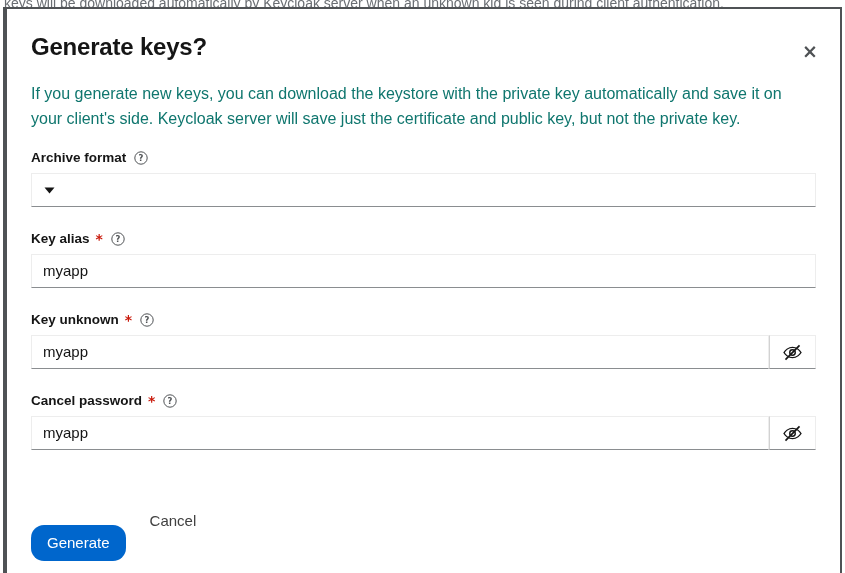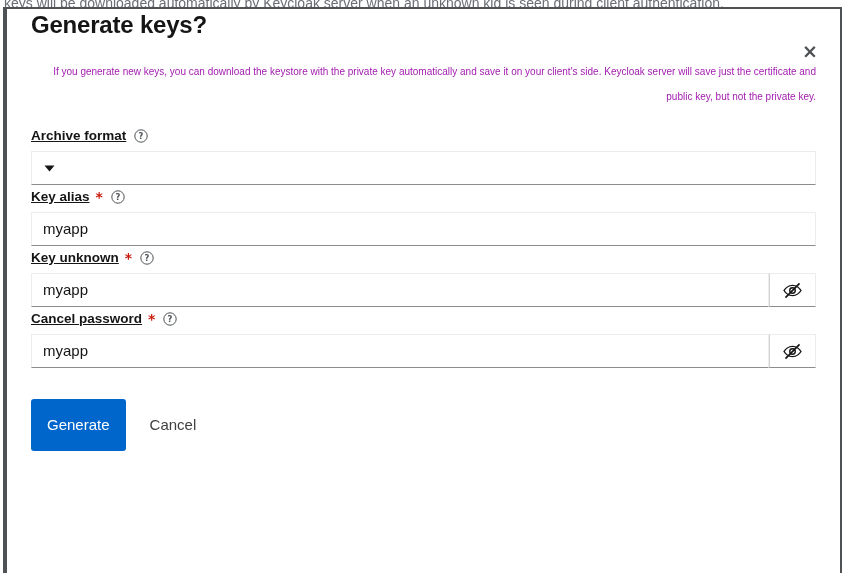--- a/index.html
+++ b/index.html
@@ -55,20 +55,21 @@
   .modal-inner {
     position: relative;
     padding: 0 24px;
     height: 100%;
     box-sizing: border-box;
   }
 
   
   .modal-title {
     margin: 0;
+    padding-top: 22px;
     font-size: 24px;
     line-height: 31px;
     font-weight: 600;
     letter-spacing: -0.2px;
     color: #151515;
   }
   .close-button {
     position: absolute;
     right: 12px;
     top: 24px;
@@ -87,48 +88,47 @@
     line-height: 1;
     color: #4f5255;
     font-family: "DejaVu Sans", sans-serif;
     font-weight: 600;
   }
 
   
   .modal-desc {
     margin: 0;
     padding-top: 19px;
-    font-size: 10px;
+    font-size: 16px;
     line-height: 25px;
-    color: #a21caf;
+    color: #0f766e;
     max-width: 786px;
-    text-align: right;
   }
 
   
   .form {
     padding-top: 18px;
   }
   .form-group {
     margin-bottom: 0;
   }
   .form-group + .form-group {
-    margin-top: 3px;
+    margin-top: 23px;
   }
   .form-label {
     display: flex;
     align-items: center;
     gap: 0px;
     font-size: 13.5px;
     font-weight: 700;
     line-height: 18px;
     color: #151515;
     padding-bottom: 6px;
   }
-  .label-text { white-space: nowrap; text-decoration: underline; }
+  .label-text { white-space: nowrap; }
   .required-mark {
     color: #c9190b;
     font-size: 14px;
     line-height: 14px;
     margin-left: 6px;
     font-family: "DejaVu Sans", sans-serif;
   }
   .help-icon {
     margin-left: 8px;
     width: 14px;
@@ -208,27 +208,28 @@
   .modal-footer {
     padding-top: 31px;
     display: flex;
     align-items: center;
     gap: 8px;
   }
   .btn-primary {
     background: #0066cc;
     color: #ffffff;
     border: none;
-    border-radius: 3px;
-    height: 52px;
+    border-radius: 13px;
+    height: 36px;
     padding: 0 16px;
     font-size: 15px;
     font-family: "Liberation Sans", sans-serif;
     cursor: pointer;
     line-height: 36px;
+    margin-top: 44px;
   }
   .btn-link {
     background: transparent;
     border: none;
     color: #404040;
     height: 36px;
     padding: 0 16px;
     font-size: 15px;
     font-family: "Liberation Sans", sans-serif;
     cursor: pointer;

